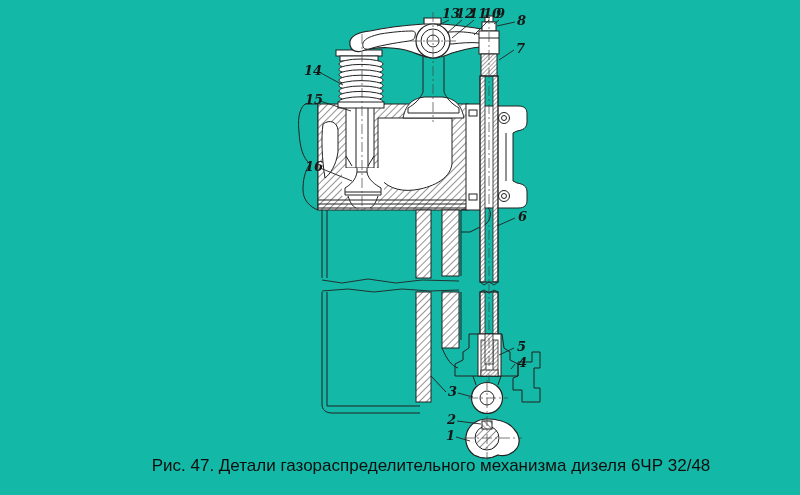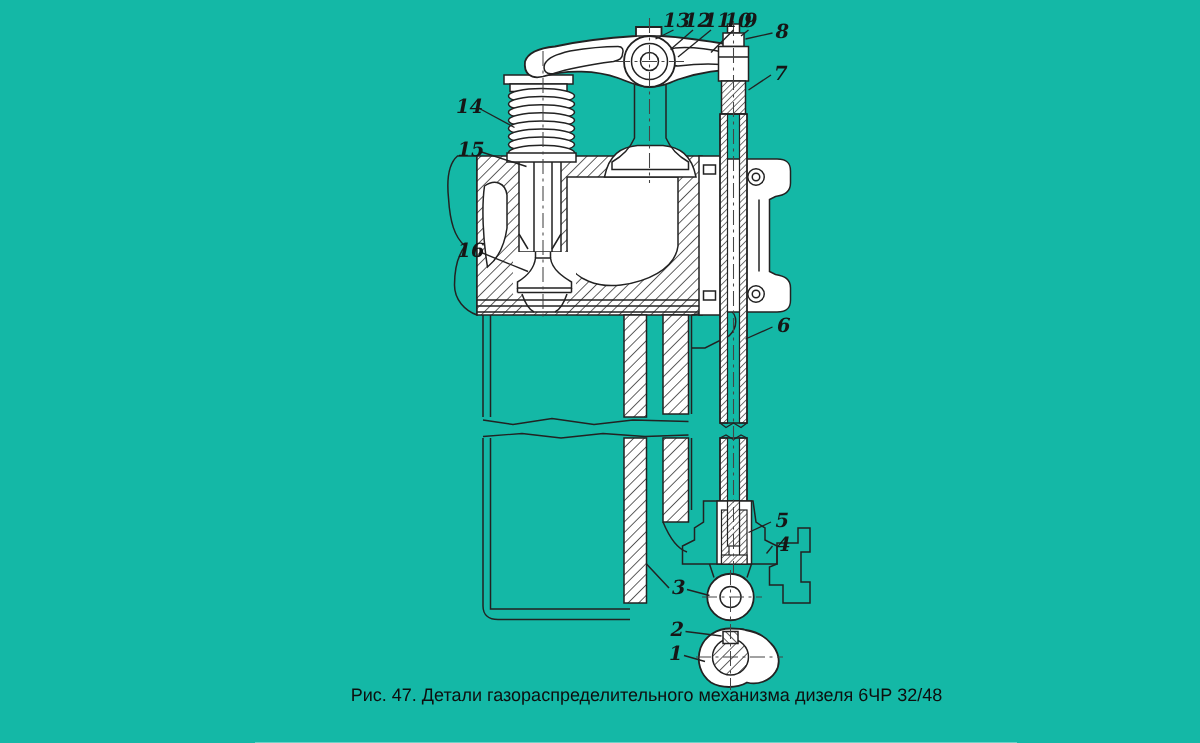--- a/index.html
+++ b/index.html
@@ -1,21 +1,21 @@
 <!DOCTYPE html>
 <html><head>
 <meta charset="utf-8">
 <style>
   html,body{margin:0;padding:0;background:#ffffff;}
   body{width:800px;height:495px;overflow:hidden;}
   .page{position:relative;width:800px;height:495px;background:#14b8a6;
         font-family:"Liberation Sans",sans-serif;}
   .drawing{position:absolute;left:0;top:0;display:block;}
   .caption{position:absolute;left:0;right:0;top:456px;text-align:center;
-           padding-left:62px;font-size:12px;color:#0e0e0e;
+           padding-left:62px;font-size:17px;color:#0e0e0e;
            font-family:"Liberation Sans",sans-serif;white-space:nowrap;}
   .ink{stroke:#222;fill:none;stroke-width:1;}
   .wfill{fill:#ffffff;stroke:#222;stroke-width:1;}
   .wfill2{fill:#ffffff;stroke:#222;stroke-width:1.2;}
   .cl{stroke:#444;stroke-width:0.7;stroke-dasharray:10 3 2 3;fill:none;}
   .leader{stroke:#222;stroke-width:0.9;fill:none;}
   .callout{font-family:"DejaVu Serif",serif;font-style:italic;font-weight:600;
            font-size:13px;fill:#161616;}
   .jag{stroke:#222;stroke-width:0.9;fill:none;}
 </style>

